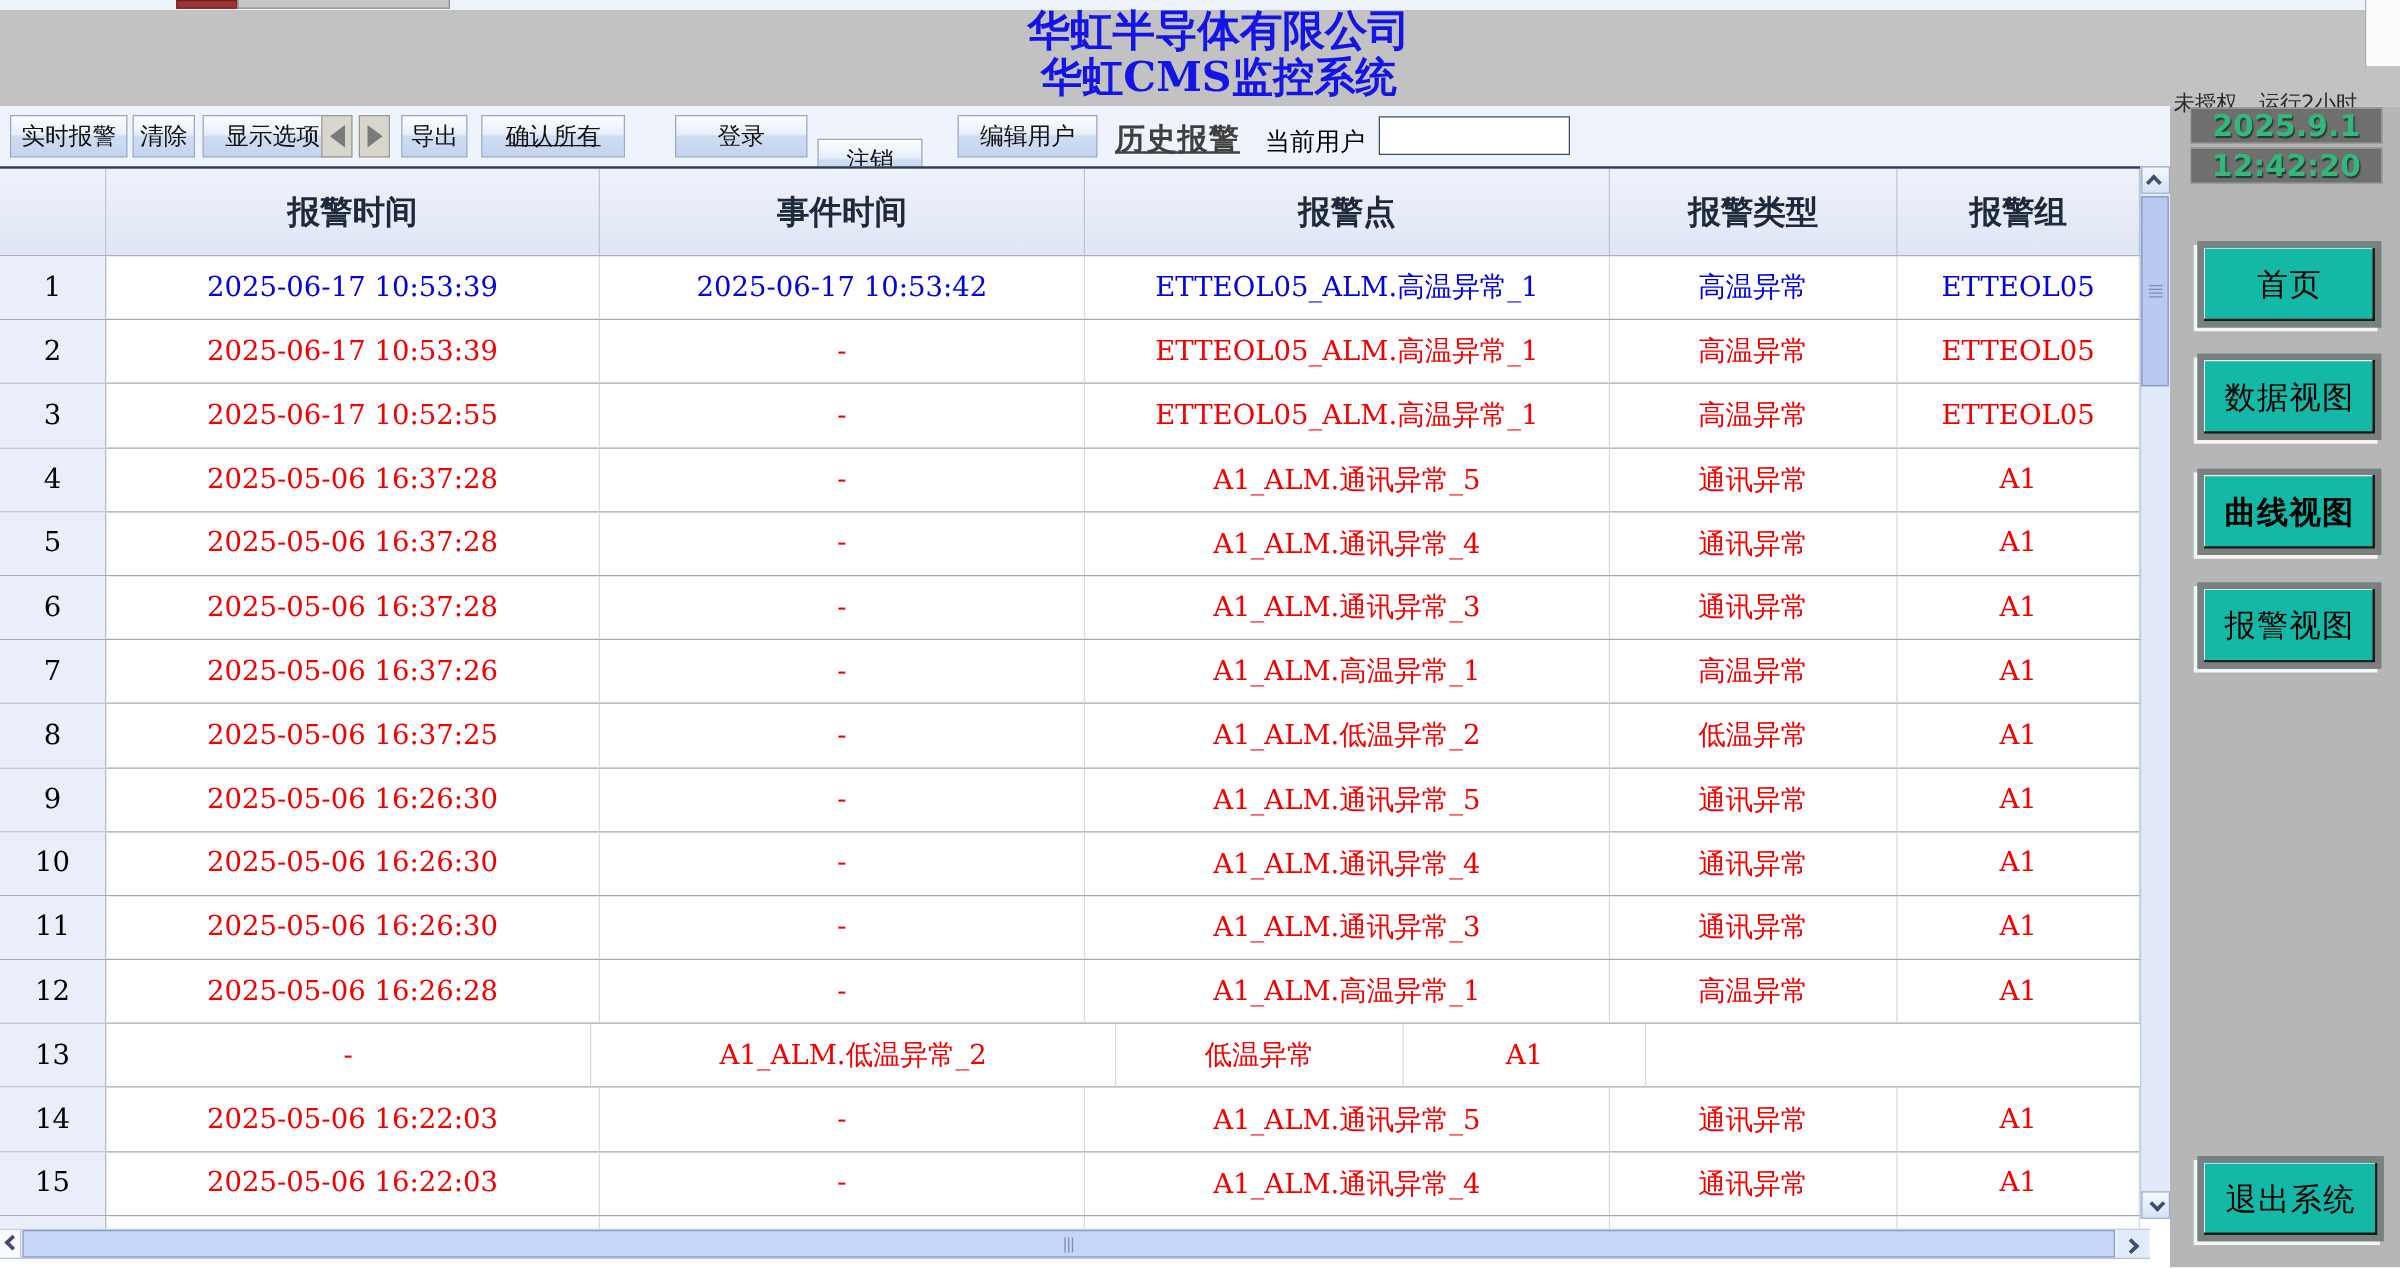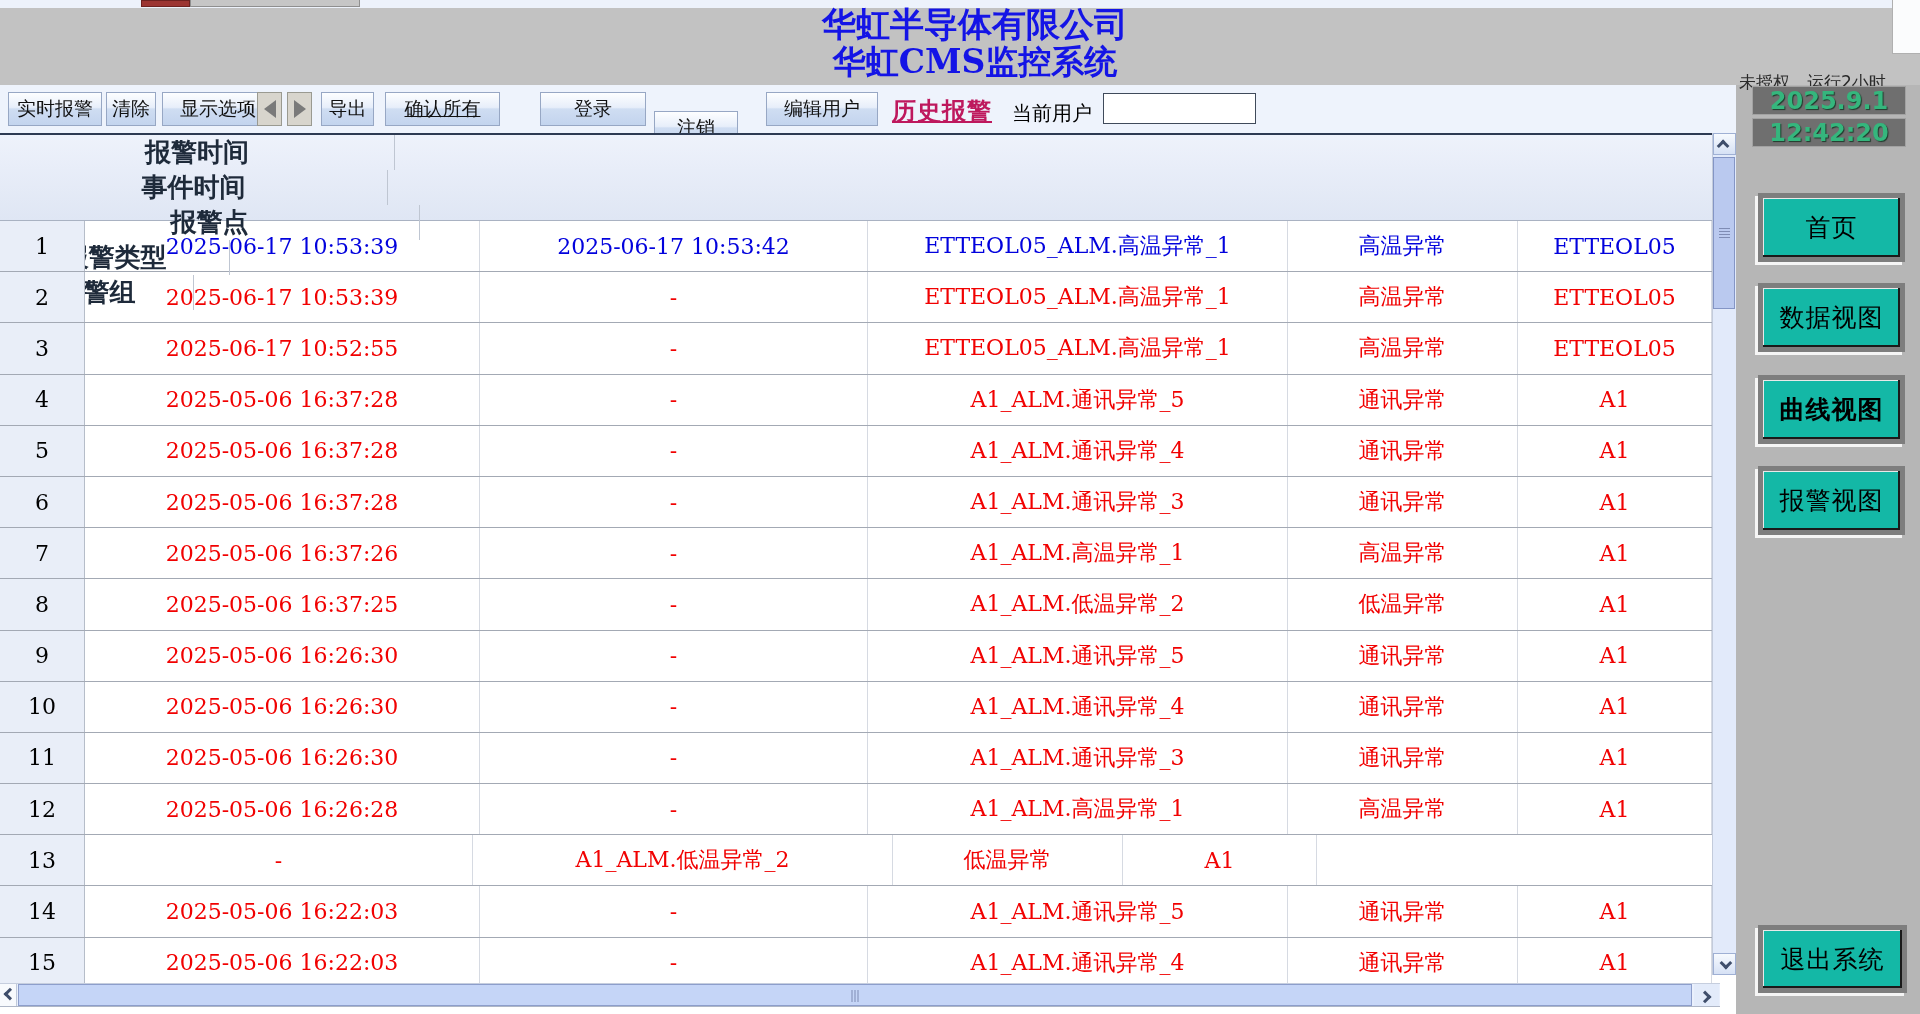--- a/index.html
+++ b/index.html
@@ -35,39 +35,38 @@
   }
   .tb-arrow {
     position:absolute; top:7px; width:25px; height:34px;
     background:#d8d5cd; border:1px solid #9a9a91;
     display:flex; align-items:center; justify-content:center; cursor:pointer;
   }
   .tri-left  { width:0; height:0; border-top:9px solid transparent; border-bottom:9px solid transparent; border-right:12px solid #7a7a7a; }
   .tri-right { width:0; height:0; border-top:9px solid transparent; border-bottom:9px solid transparent; border-left:12px solid #7a7a7a; }
   .history-link {
     position:absolute; left:892px; top:10px; font-size:24px; font-weight:bold;
-    color:#be185d; text-decoration:underline; cursor:pointer; letter-spacing:1px;
+    color:#404040; text-decoration:underline; cursor:pointer; letter-spacing:1px;
   }
   .curuser-label { position:absolute; left:1012px; top:15px; font-size:20px; color:#000; }
   .curuser-input {
     position:absolute; left:1103px; top:8px; width:153px; height:31px;
     background:#fff; border:1px solid #3f4a5a; font-size:18px; padding:0 6px;
     font-family:"DejaVu Serif","Liberation Serif",serif;
   }
 
   
   .alarm-table {
     position:absolute; left:0; top:133px; width:1736px; height:850px;
     background:#fff; border-top:2px solid #2d3a52; overflow:hidden;
   }
   .thead {
-    display:flex; height:86px;
+    display:flex; height:70px;
     background:linear-gradient(#eef2fb,#dfe6f4);
     border-bottom:1px solid #a9b2c2;
-    flex-direction:column;
   }
   .thead .cell {
     display:flex; align-items:center; justify-content:center;
     font-size:26px; font-weight:600; color:#1e2a3a;
     border-right:1px solid #bfc6d2;
   }
   .trow { display:flex; height:51.2px; border-bottom:1px solid #a3a9b4; font-size:22px; cursor:default; }
   .trow .cell { display:flex; align-items:center; justify-content:center; border-right:1px solid #d6dae2; overflow:hidden; }
   .trow .c0 { background:#e9eef8; color:#000; border-right:1px solid #b6bdc9; }
   .trow.blue { color:#0202dd; }

